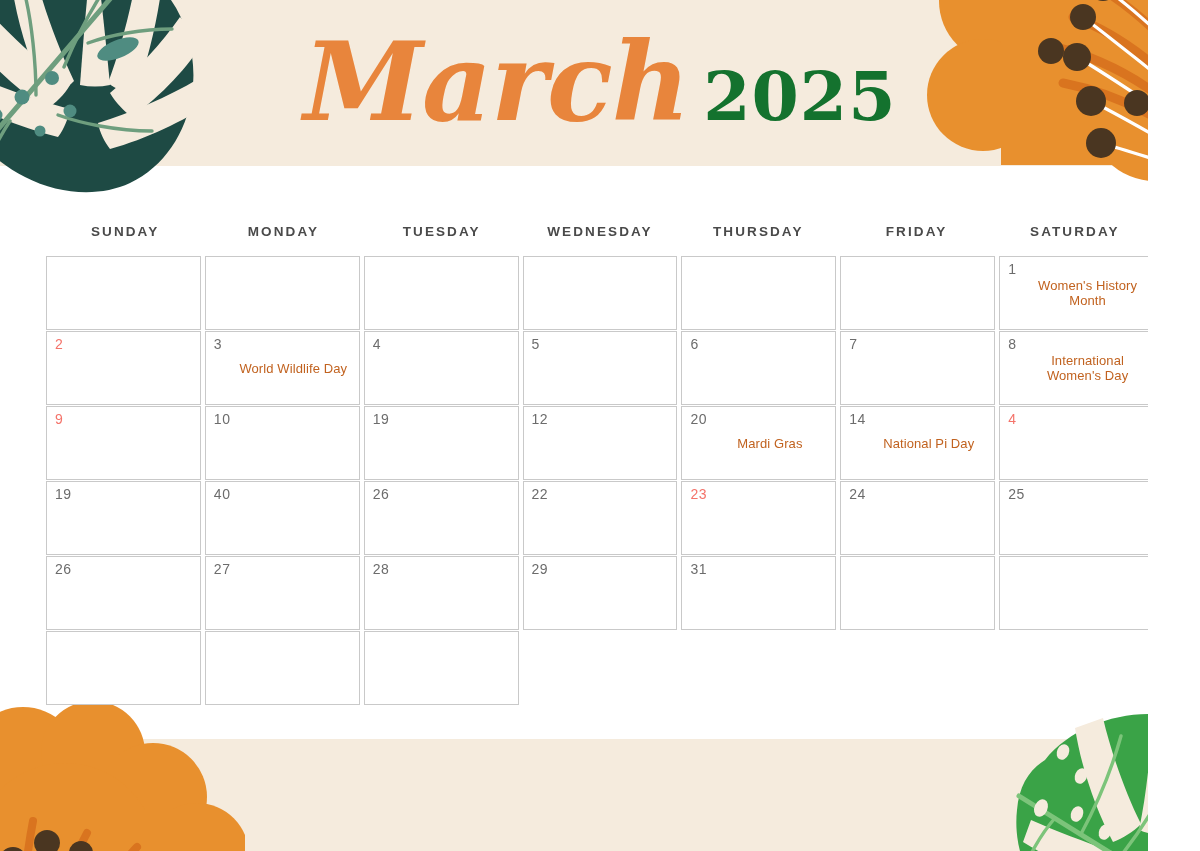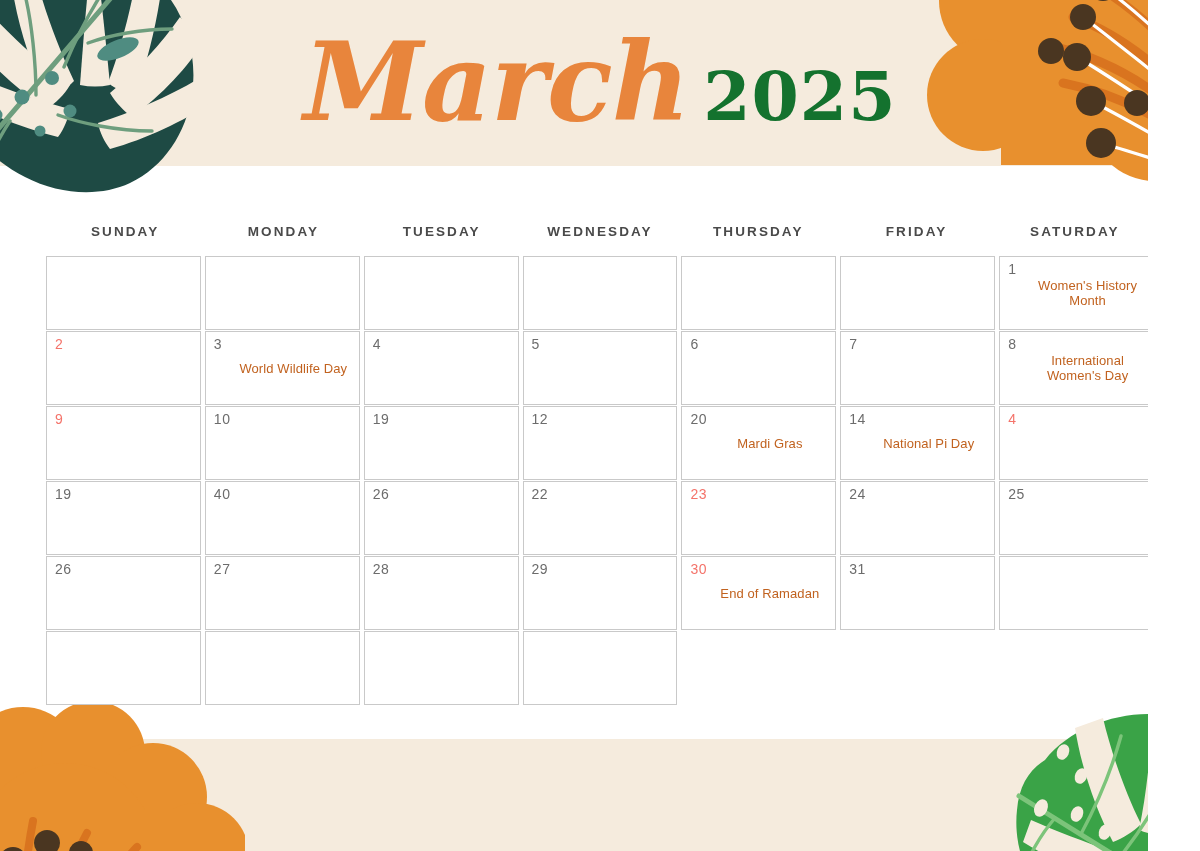--- a/index.html
+++ b/index.html
@@ -404,24 +404,20 @@
       <div class="cell">
         <div class="daynum">27</div>
       </div>
       <div class="cell">
         <div class="daynum">28</div>
       </div>
       <div class="cell">
         <div class="daynum">29</div>
       </div>
       <div class="cell">
-        <div class="daynum sunday">30</div>
-        <div class="event">End of Ramadan</div>
-      </div>
-      <div class="cell">
         <div class="daynum">31</div>
       </div>
       <div class="cell empty"></div>
       <div class="cell empty"></div>
       <div class="cell empty"></div>
       <div class="cell empty"></div>
       <div class="cell empty"></div>
     </div>
 
 </div>

